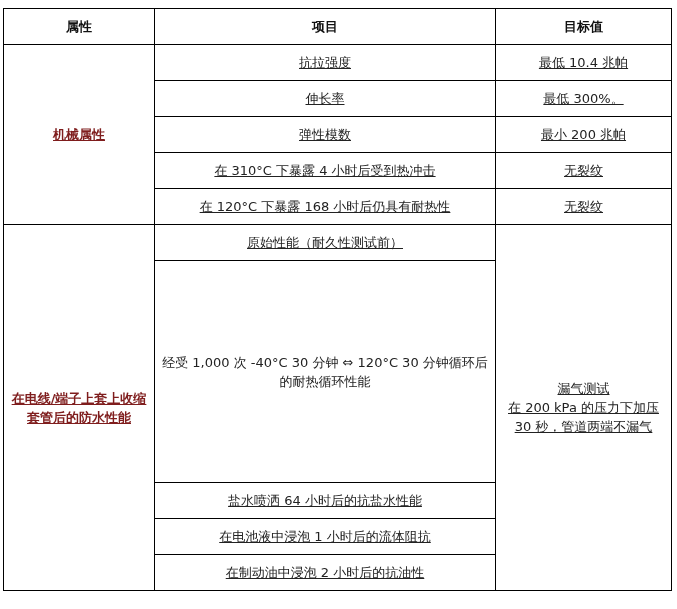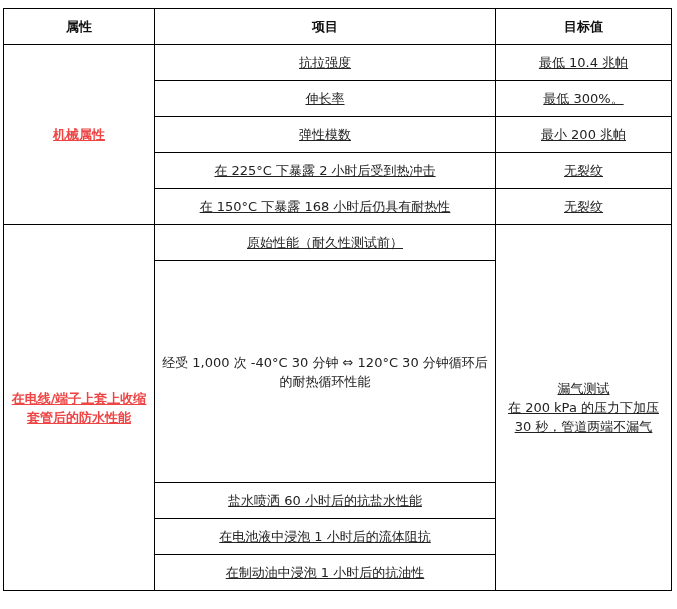--- a/index.html
+++ b/index.html
@@ -32,21 +32,21 @@
       line-height: 19px;
       font-weight: normal;
     }
     table.spec th {
       font-weight: bold;
       color: #111111;
       height: 35px;
     }
     table.spec td.prop {
       font-weight: bold;
-      color: #ef4444;
+      color: #7f1d1d;
     }
     tr.r36 td { height: 35px; text-decoration: underline; }
     tr.r222 td.item { height: 221px; }
     col.c1 { width: 151px; }
     col.c2 { width: 341px; }
     col.c3 { width: 176px; }
   </style>
 </head>
 <body>
 
@@ -72,43 +72,43 @@
     </tr>
     <tr class="r36">
       <td class="item">伸长率</td>
       <td class="target">最低 300%。</td>
     </tr>
     <tr class="r36">
       <td class="item">弹性模数</td>
       <td class="target">最小 200 兆帕</td>
     </tr>
     <tr class="r36">
-      <td class="item">在 225°C 下暴露 2 小时后受到热冲击</td>
+      <td class="item">在 310°C 下暴露 4 小时后受到热冲击</td>
       <td class="target">无裂纹</td>
     </tr>
     <tr class="r36">
-      <td class="item">在 150°C 下暴露 168 小时后仍具有耐热性</td>
+      <td class="item">在 120°C 下暴露 168 小时后仍具有耐热性</td>
       <td class="target">无裂纹</td>
     </tr>
 
     <tr class="r36">
       <td class="prop" rowspan="5">在电线/端子上套上收缩套管后的防水性能</td>
       <td class="item">原始性能（耐久性测试前）</td>
       <td class="target" rowspan="5">
         <div>漏气测试</div>
         <div>在 200 kPa 的压力下加压</div>
         <div>30 秒，管道两端不漏气</div>
       </td>
     </tr>
     <tr class="r222">
       <td class="item">经受 1,000 次 -40°C 30 分钟 ⇔ 120°C 30 分钟循环后的耐热循环性能</td>
     </tr>
     <tr class="r36">
-      <td class="item">盐水喷洒 60 小时后的抗盐水性能</td>
+      <td class="item">盐水喷洒 64 小时后的抗盐水性能</td>
     </tr>
     <tr class="r36">
       <td class="item">在电池液中浸泡 1 小时后的流体阻抗</td>
     </tr>
     <tr class="r36">
-      <td class="item">在制动油中浸泡 1 小时后的抗油性</td>
+      <td class="item">在制动油中浸泡 2 小时后的抗油性</td>
     </tr>
   </tbody>
 </table>
 
 </body></html>

